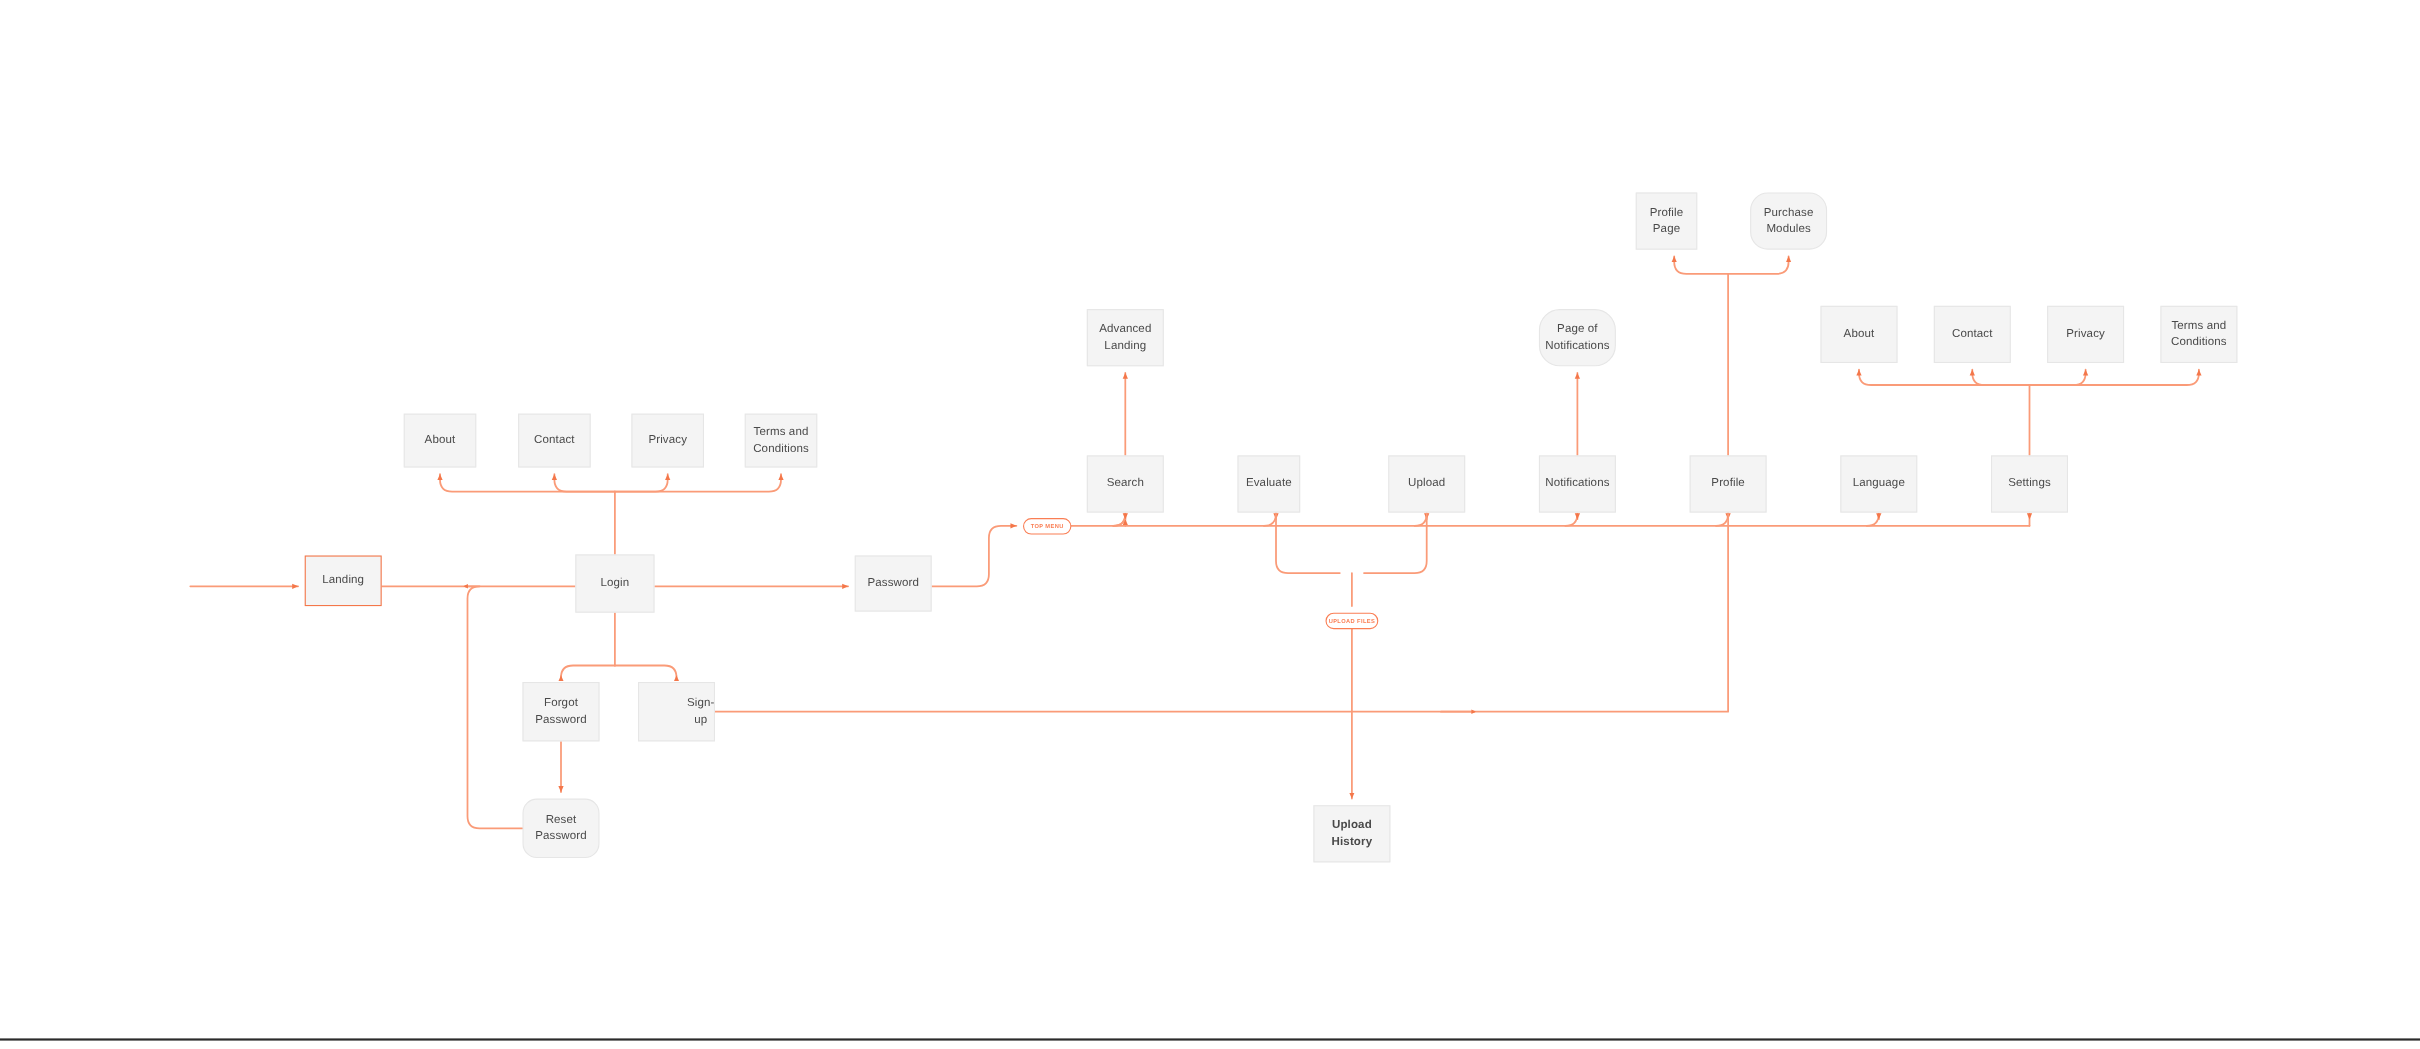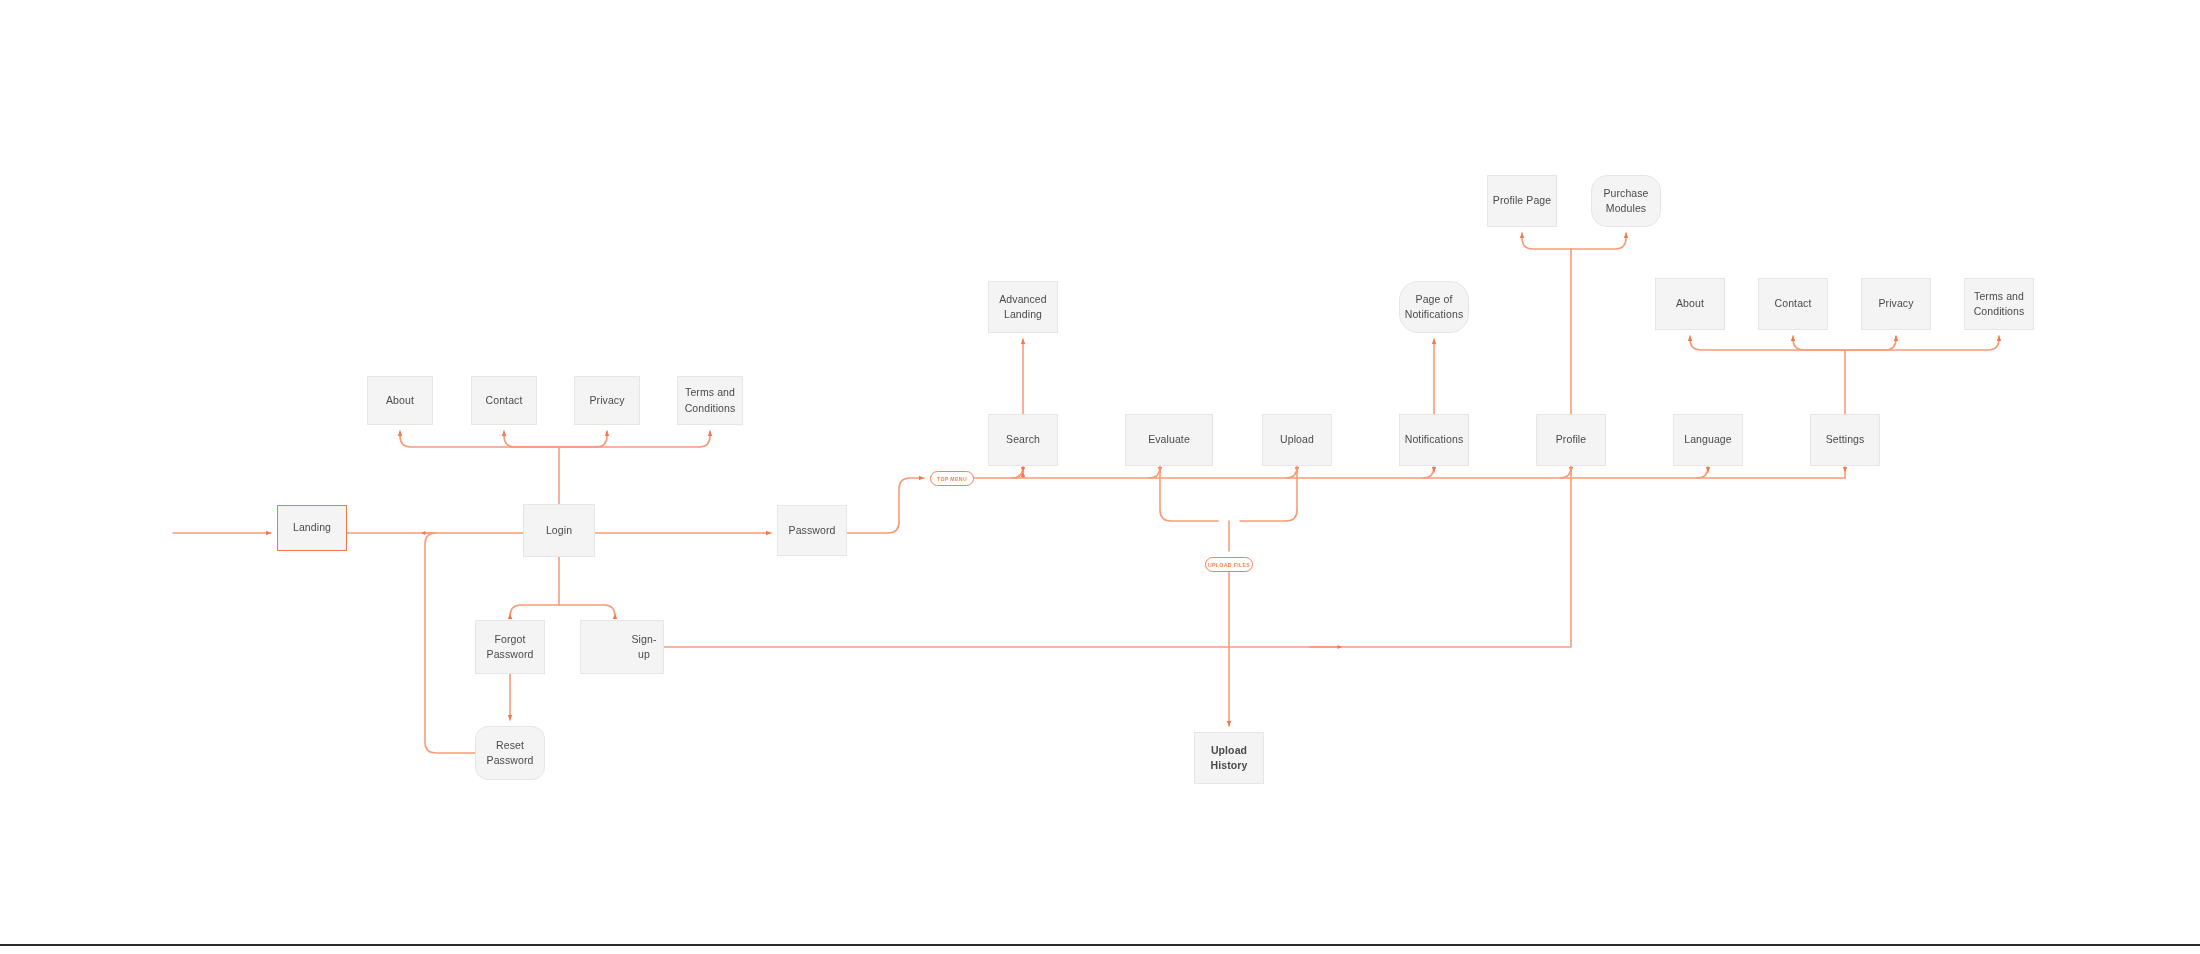--- a/index.html
+++ b/index.html
@@ -174,54 +174,54 @@
     <span class="label">Privacy</span>
   </div>
   <div class="node" style="left:677px;top:376px;width:66px;height:49px;">
     <span class="label">Terms and
 Conditions</span>
   </div>
   <div class="node" style="left:475px;top:620px;width:70px;height:54px;">
     <span class="label">Forgot
 Password</span>
   </div>
-  <div class="node" style="left:580px;top:620px;width:84px;height:54px;padding-left:48px;">
+  <div class="node" style="left:580px;top:620px;width:70px;height:54px;padding-left:48px;">
     <span class="label">Sign-up</span>
   </div>
   <div class="node" style="left:475px;top:726px;width:70px;height:54px;border-radius:13px;">
     <span class="label">Reset
 Password</span>
   </div>
   <div class="node" style="left:777px;top:505px;width:70px;height:51px;">
     <span class="label">Password</span>
   </div>
   <div class="node" style="left:988px;top:414px;width:70px;height:52px;">
     <span class="label">Search</span>
   </div>
   <div class="node" style="left:988px;top:281px;width:70px;height:52px;">
     <span class="label">Advanced
 Landing</span>
   </div>
-  <div class="node" style="left:1125px;top:414px;width:88px;height:52px;">
+  <div class="node" style="left:1125px;top:414px;width:57px;height:52px;">
     <span class="label">Evaluate</span>
   </div>
   <div class="node" style="left:1262px;top:414px;width:70px;height:52px;">
     <span class="label">Upload</span>
   </div>
   <div class="node" style="left:1399px;top:414px;width:70px;height:52px;">
     <span class="label">Notifications</span>
   </div>
   <div class="node" style="left:1399px;top:281px;width:70px;height:52px;border-radius:19px;">
     <span class="label">Page of
 Notifications</span>
   </div>
   <div class="node" style="left:1536px;top:414px;width:70px;height:52px;">
     <span class="label">Profile</span>
   </div>
-  <div class="node" style="left:1487px;top:175px;width:70px;height:52px;">
+  <div class="node" style="left:1487px;top:175px;width:56px;height:52px;">
     <span class="label">Profile Page</span>
   </div>
   <div class="node" style="left:1591px;top:175px;width:70px;height:52px;border-radius:16px;">
     <span class="label">Purchase
 Modules</span>
   </div>
   <div class="node" style="left:1673px;top:414px;width:70px;height:52px;">
     <span class="label">Language</span>
   </div>
   <div class="node" style="left:1810px;top:414px;width:70px;height:52px;">

